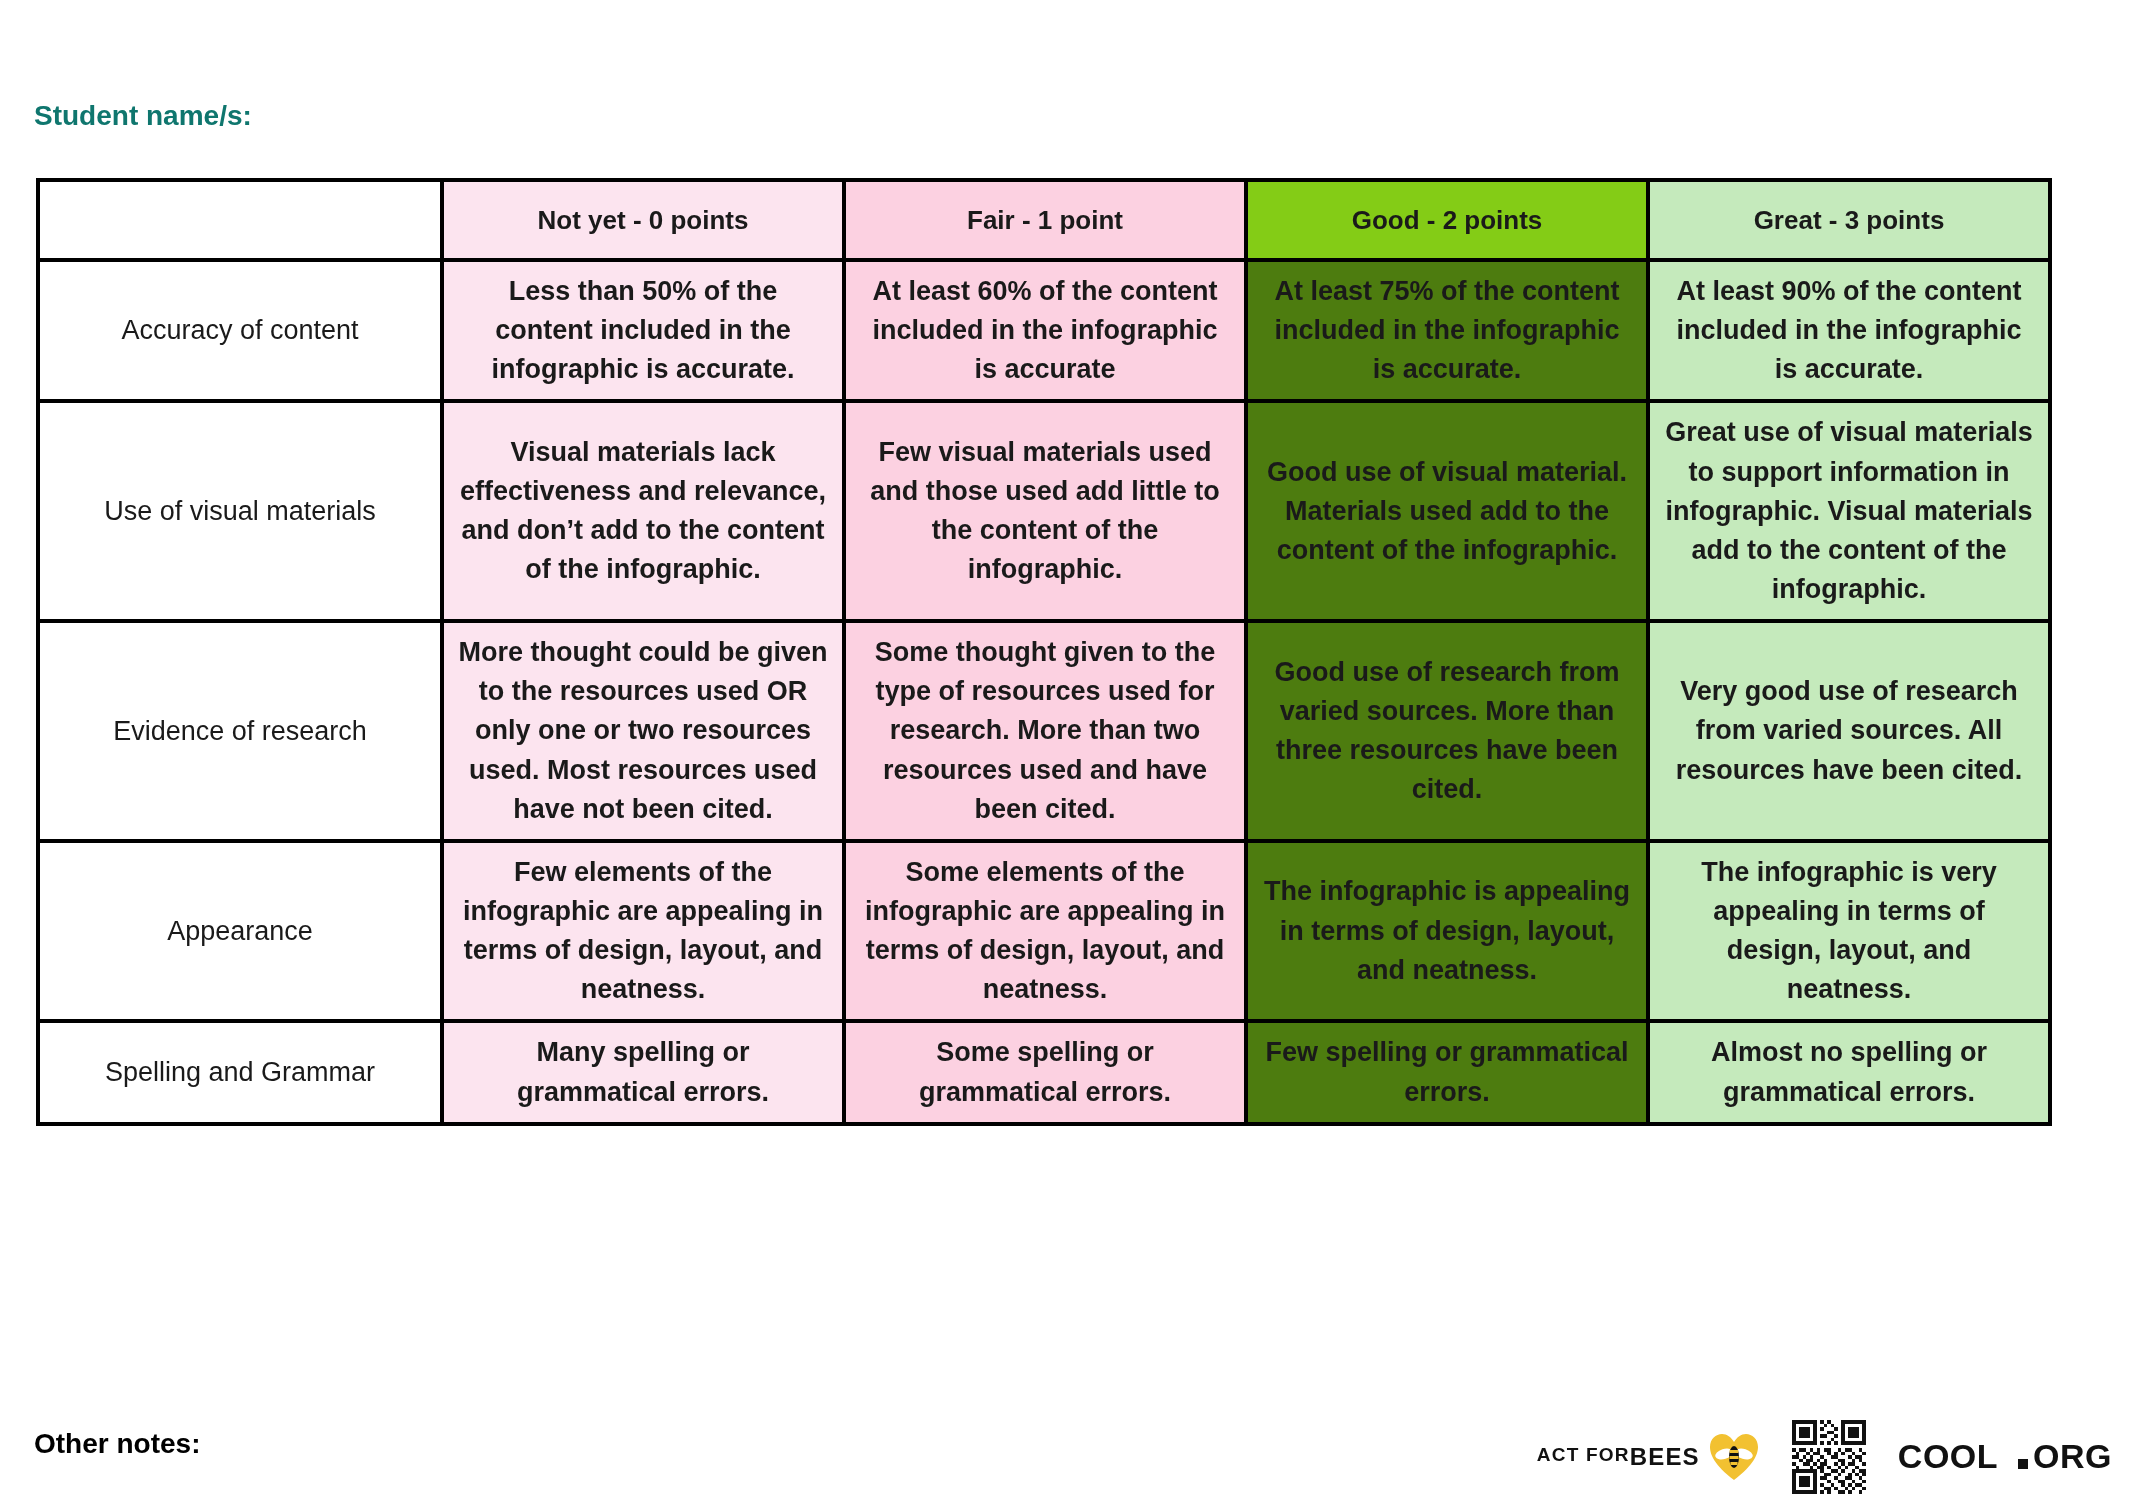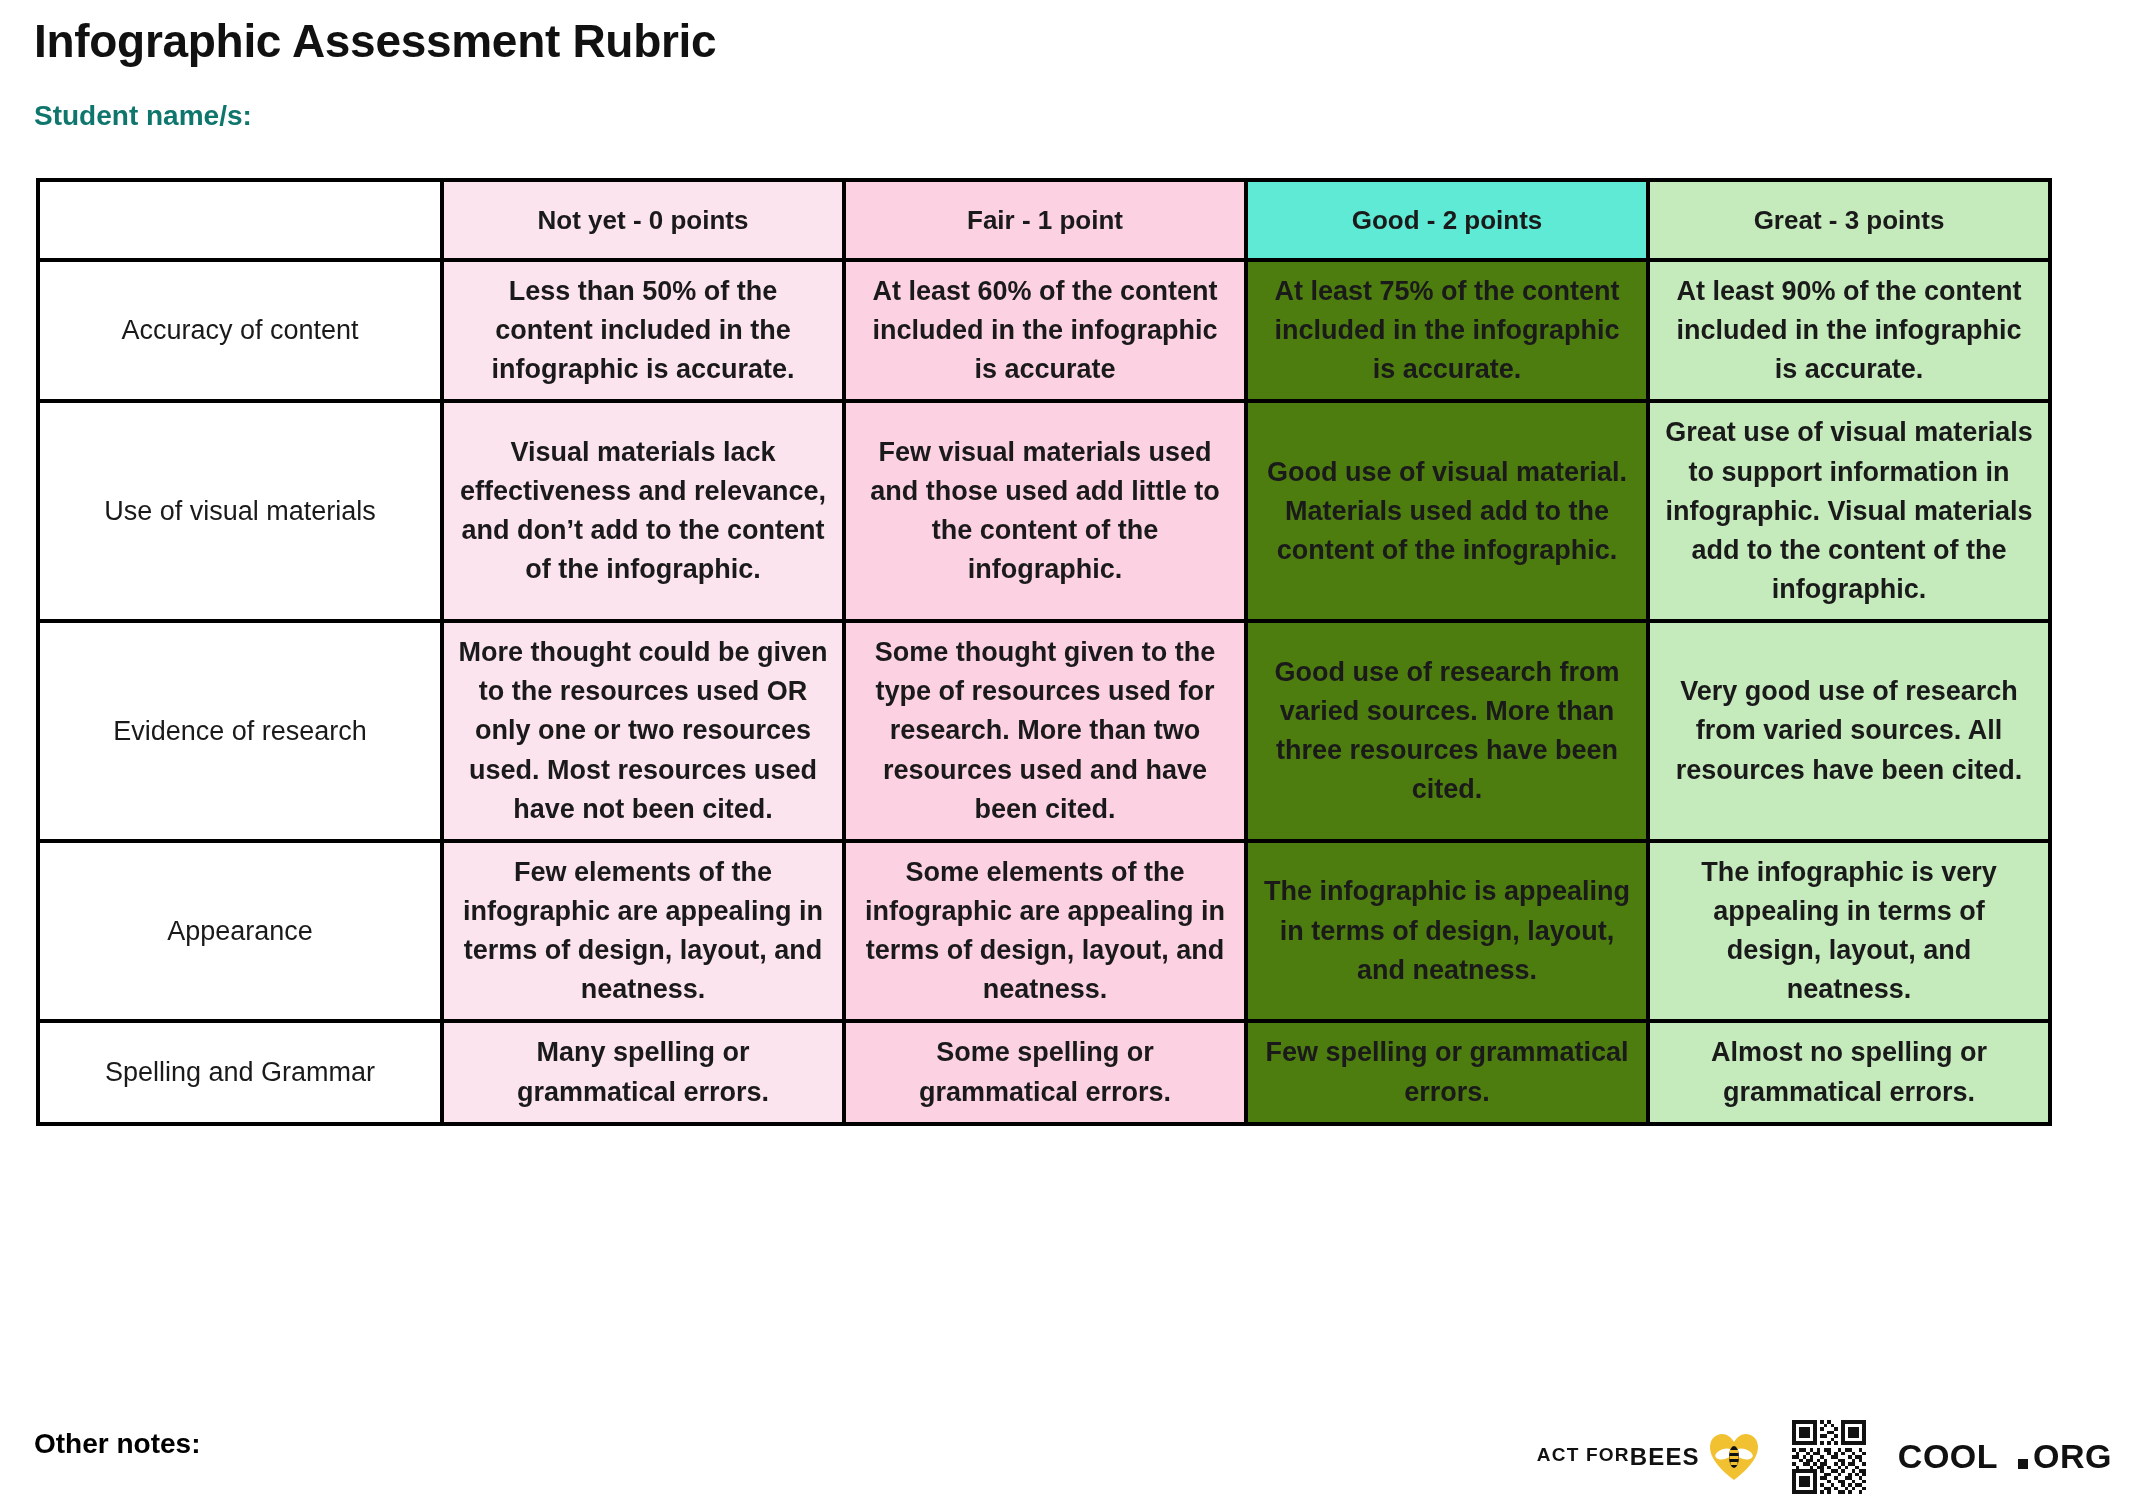--- a/index.html
+++ b/index.html
@@ -61,21 +61,21 @@
   thead th {
     height: 80px;
     font-size: 26px;
     font-weight: bold;
     text-align: center;
     vertical-align: middle;
   }
   .h-blank { background: #ffffff; }
   .h-notyet { background: #fce4ef; }
   .h-fair   { background: #fcd1e1; }
-  .h-good   { background: #5eead4; }
+  .h-good   { background: #84cc16; }
   .h-great  { background: #c5eabc; }
 
   td.crit {
     background: #ffffff;
     text-align: center;
     font-size: 27px;
     line-height: 1.35;
   }
   td.lvl {
     font-size: 27px;
@@ -141,21 +141,20 @@
     margin-right: 3px;
     align-self: flex-end;
     margin-bottom: 3px;
   }
 </style>
 </head>
 <body>
 
 <div class="page">
 
-  <div class="doc-title">Infographic Assessment Rubric</div>
   <div class="student-line">Student name/s:</div>
 
   <table class="rubric">
     <colgroup>
       <col class="c-crit">
       <col class="c-col">
       <col class="c-col">
       <col class="c-col">
       <col class="c-col">
     </colgroup>

